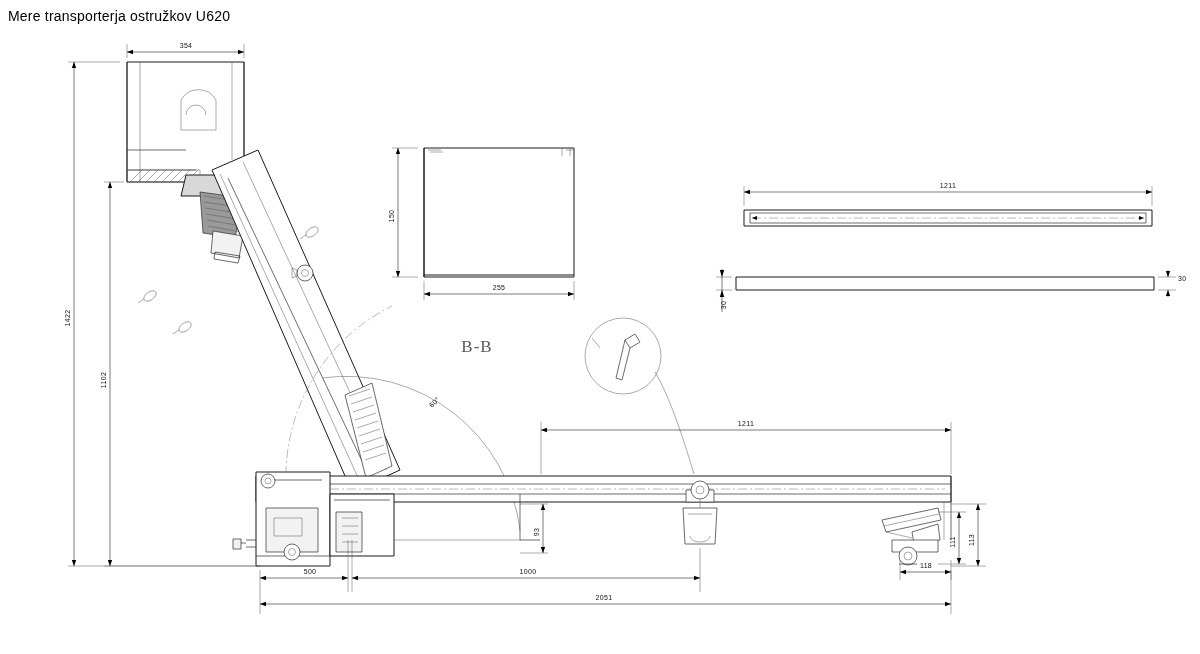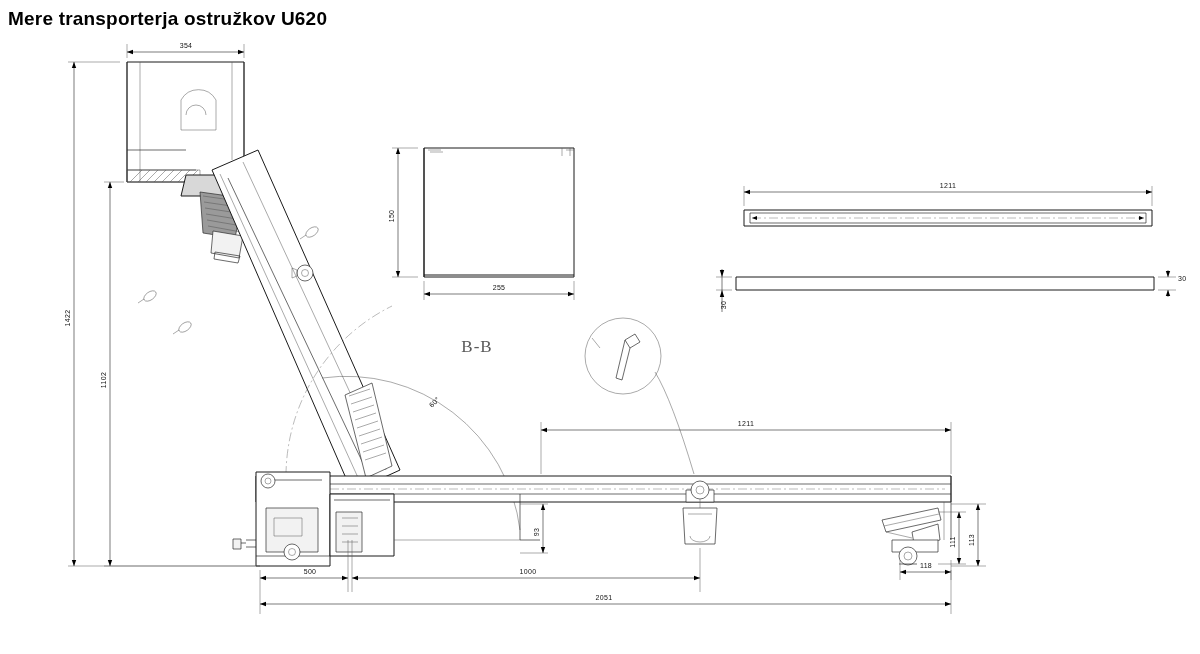--- a/index.html
+++ b/index.html
@@ -5,21 +5,21 @@
   html,body{margin:0;padding:0;}
   body{
     width:1200px;height:654px;
     background:#ffffff;
     font-family:"Liberation Sans", sans-serif;
     overflow:hidden;
     position:relative;
   }
   #page-title{
     position:absolute;left:8px;top:8px;
-    font-size:19px;font-weight:bold;color:#000;
+    font-size:14px;font-weight:normal;color:#000;
     letter-spacing:0.2px;
     white-space:nowrap;
   }
   #drawing-canvas{
     position:absolute;left:0;top:0;width:1200px;height:654px;
   }
   svg{display:block;}
   .ln{stroke:#1a1a1a;fill:none;stroke-width:1;}
   .ln-thin{stroke:#2b2b2b;fill:none;stroke-width:0.7;}
   .ln-hair{stroke:#555;fill:none;stroke-width:0.5;}

